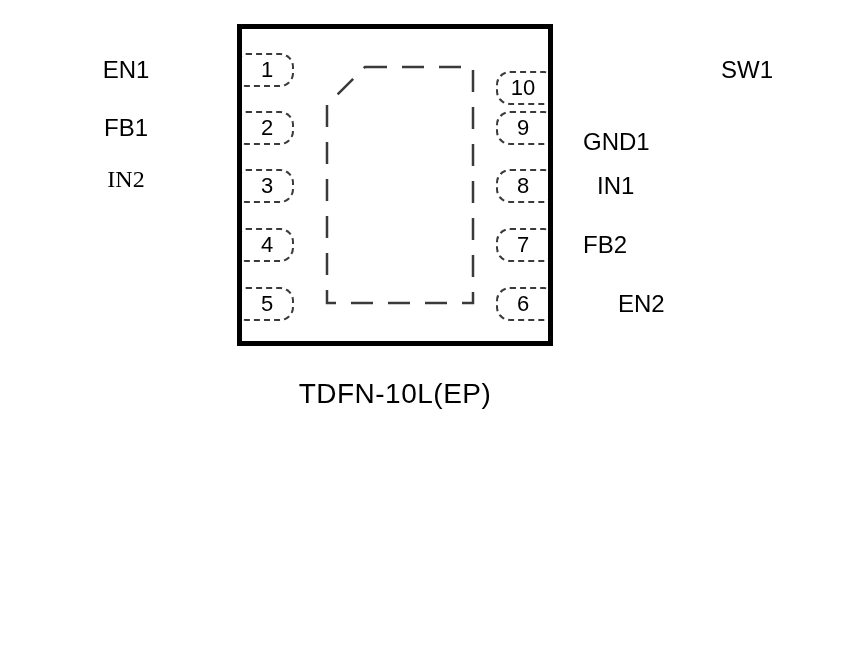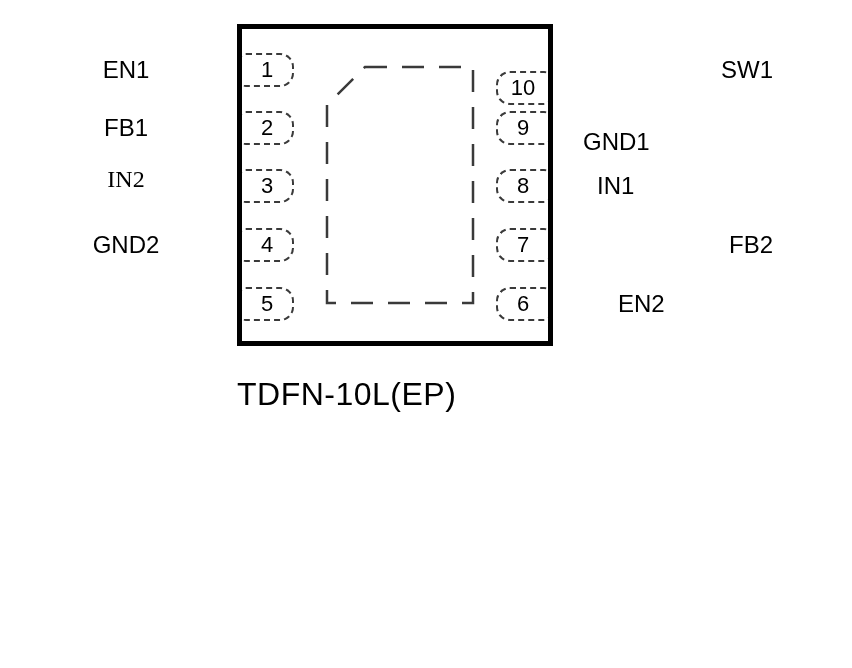--- a/index.html
+++ b/index.html
@@ -69,21 +69,22 @@
     width: 190px;
     text-align: left;
   }
   .caption {
     position: absolute;
     left: 237px;
     top: 376px;
     width: 316px;
     height: 36px;
     line-height: 36px;
-    font-size: 32px;
+    text-align: center;
+    font-size: 28px;
     letter-spacing: 0.5px;
   }
 </style>
 </head>
 <body>
 
 <div class="canvas">
   <div class="package" id="package">
     <svg class="pad-svg" width="150" height="240" viewBox="0 0 150 240">
       <path d="M 40 2 L 148 2 L 148 238 L 2 238 L 2 40 Z" fill="none" stroke="#3a3a3a" stroke-width="2.5" stroke-dasharray="22 15"></path>
@@ -96,19 +97,18 @@
       <div class="pin right" style="top: 24px; margin-top: 18px;">10</div>
       <div class="pin right" style="top: 82px;">9</div>
       <div class="pin right" style="top: 140px;">8</div>
       <div class="pin right" style="top: 199px;">7</div>
       <div class="pin right" style="top: 258px;">6</div>
     </div>
   <div class="caption">TDFN-10L(EP)</div>
 <div class="pin-label left" style="top: 53px;">EN1</div>
     <div class="pin-label left" style="top: 111px;">FB1</div>
     <div class="pin-label left" style="top: 162px; font-family: Liberation Serif, serif;">IN2</div>
-    <div class="pin-label left" style="top: 228px;">GND2</div>
     <div class="pin-label right" style="top: 53px; text-align: right;">SW1</div>
     <div class="pin-label right" style="top: 101px; margin-top: 24px;">GND1</div>
     <div class="pin-label right" style="top: 169px; margin-left: 14px;">IN1</div>
-    <div class="pin-label right" style="top: 228px; text-align: right;">FB2</div>
+    <div class="pin-label right" style="top: 228px;">FB2</div>
     <div class="pin-label right" style="top: 287px; margin-left: 35px;">EN2</div>
   </div>
 
 </body></html>

